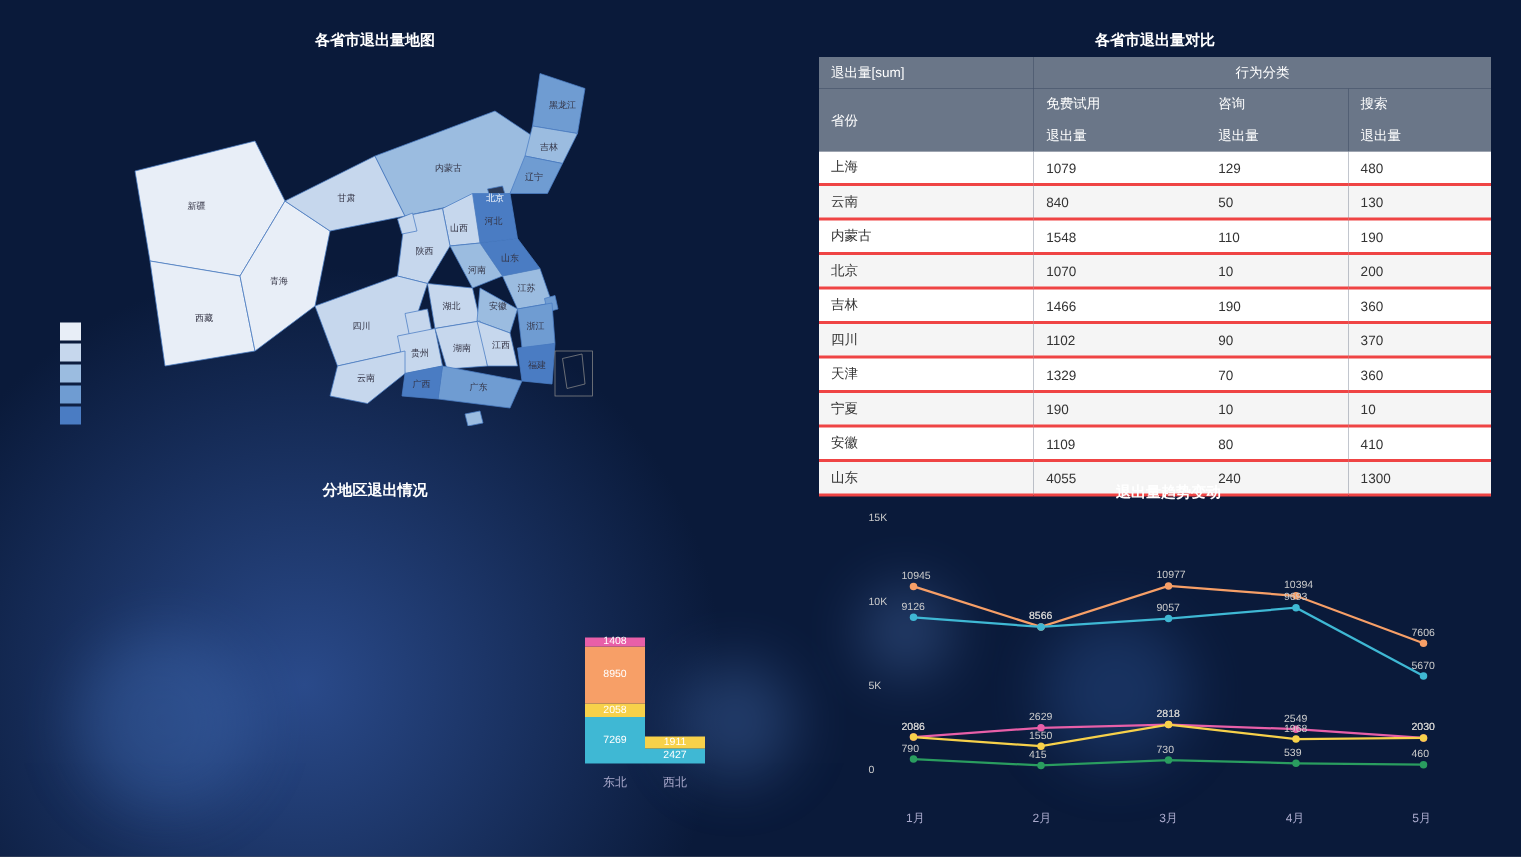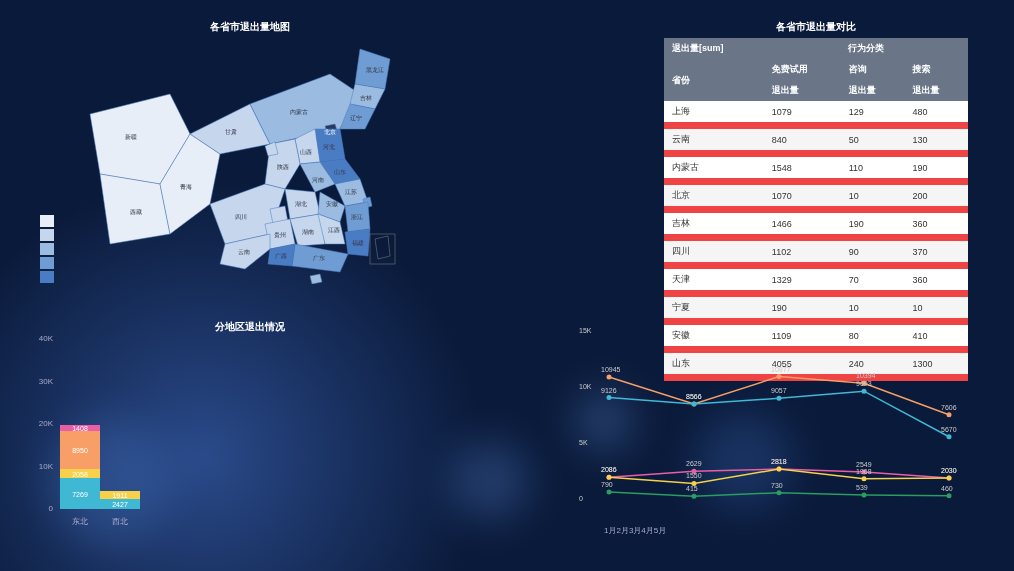--- a/index.html
+++ b/index.html
@@ -8,40 +8,40 @@
 .b1{width:120px;height:120px;background:#4a7ac8;left:50px;bottom:30px}
 .b2{width:80px;height:80px;background:#5a8ad8;left:450px;bottom:50px}
 .b3{width:100px;height:100px;background:#3a6ab8;right:220px;bottom:60px}
 .b4{width:60px;height:60px;background:#6a9ae8;right:380px;bottom:120px}
 .panel{position:absolute}
 .title{font-size:10px;text-align:center;color:#fff;font-weight:bold}
 .map-panel{left:30px;top:20px;width:440px;height:280px}
 .map-svg{width:380px;height:250px;margin-left:40px}
 .legend-grad{position:absolute;left:10px;top:195px;width:14px}
 .legend-grad div{height:12px;margin-bottom:2px}
-.table-panel{right:46px;top:20px;width:304px}
+.table-panel{right:20px;top:20px;width:448px}
 table{width:100%;border-collapse:collapse;font-size:9px}
 th,td{padding:4px 8px;text-align:left}
 thead{background:#6a7688}
-thead th{color:#fff;font-weight:bold}
+thead th{color:#fff;font-weight:normal}
 tbody tr{background:#fff;color:#333}
 tbody tr:nth-child(even){background:#f5f5f5}
-tbody td{border-bottom:7px solid #ef4444}
+tbody td{border-bottom:2px solid #ef4444}
 .bar-panel{left:30px;top:320px;width:440px;height:230px}
 .bar-chart{position:relative;height:200px;width:100%}
 .y-axis{position:absolute;left:0;top:0;height:170px;width:25px;font-size:8px;color:#aac}
 .y-tick{position:absolute;right:2px}
-.bars{position:absolute;left:30px;bottom:25px;right:0;height:170px;display:flex;justify-content:flex-start;align-items:flex-end}
+.bars{position:absolute;left:30px;bottom:25px;right:0;height:170px;display:flex;justify-content:flex-end;align-items:flex-end}
 .bar-group{width:40px;display:flex;flex-direction:column-reverse;position:relative}
 .seg{width:100%;position:relative}
 .seg span{position:absolute;top:50%;left:50%;transform:translate(-50%,-50%);font-size:7px;color:#fff}
 .bar-label{position:absolute;bottom:-18px;width:100%;text-align:center;font-size:8px;color:#aac}
 .line-panel{right:30px;bottom:20px;width:410px;height:230px}
 .line-svg{width:100%;height:200px}
-.line-x-labels{display:flex;font-size:8px;color:#aac;padding:0 30px}
+.line-x-labels{display:flex;justify-content:space-between;font-size:8px;color:#aac;padding:0 30px}
 .ll{font-size:7px;fill:#ccc}
 </style>
 </head>
 <body>
 
 <div class="bokeh b1"></div>
 <div class="bokeh b2"></div>
 <div class="bokeh b3"></div>
 <div class="bokeh b4"></div>
 
@@ -202,27 +202,20 @@
           <td>240</td>
           <td>1300</td>
         </tr>
       </tbody>
   </table>
 </div>
 
 <div class="panel bar-panel">
   <div class="title">分地区退出情况</div>
   <div class="bar-chart">
-    <div class="y-axis">
-      <div class="y-tick" style="top:0">40K</div>
-      <div class="y-tick" style="top:25%">30K</div>
-      <div class="y-tick" style="top:50%">20K</div>
-      <div class="y-tick" style="top:75%">10K</div>
-      <div class="y-tick" style="top:100%">0</div>
-    </div>
     <div class="bars" id="bars">
         <div class="bar-group">
           <div class="seg" style="height: 30.8932px; background: rgb(63, 184, 212);">
             <span>7269</span>
           </div>
           <div class="seg" style="height: 8.7465px; background: rgb(247, 209, 74);">
             <span>2058</span>
           </div>
           <div class="seg" style="height: 38.0375px; background: rgb(247, 159, 103);">
             <span>8950</span>
@@ -239,20 +232,21 @@
           <div class="seg" style="height: 8.12175px; background: rgb(247, 209, 74);">
             <span>1911</span>
           </div>
           <div class="bar-label">西北</div>
         </div>
       </div>
   </div>
 </div>
 
 <div class="panel line-panel">
+  <div class="title">退出量趋势变动</div>
   <svg class="line-svg" viewBox="0 0 410 200" id="linesvg">
       <text class="ll" x="5" y="12">15K</text>
       <text class="ll" x="5" y="68">10K</text>
       <text class="ll" x="5" y="124">5K</text>
       <text class="ll" x="5" y="180">0</text>
       <path d="M35,55.95666666666666 L120,82.91866666666668 L205,55.593999999999994 L290,62.20133333333334 L375,93.79866666666666" fill="none" stroke="#f79f67" stroke-width="1.5"></path>
       <circle cx="35" cy="55.95666666666666" r="2.5" fill="#f79f67"></circle>
       <text class="ll" x="27" y="50.95666666666666">10945</text>
       <circle cx="120" cy="82.91866666666668" r="2.5" fill="#f79f67"></circle>
       <text class="ll" x="112" y="77.91866666666668">8566</text>

